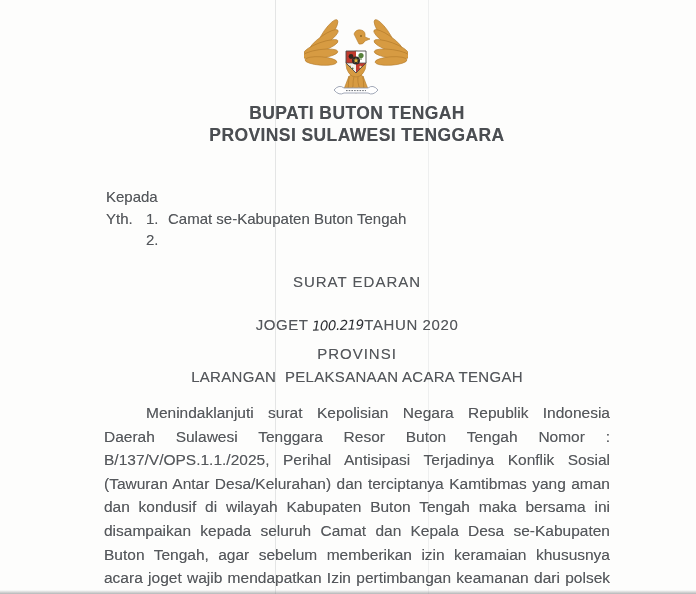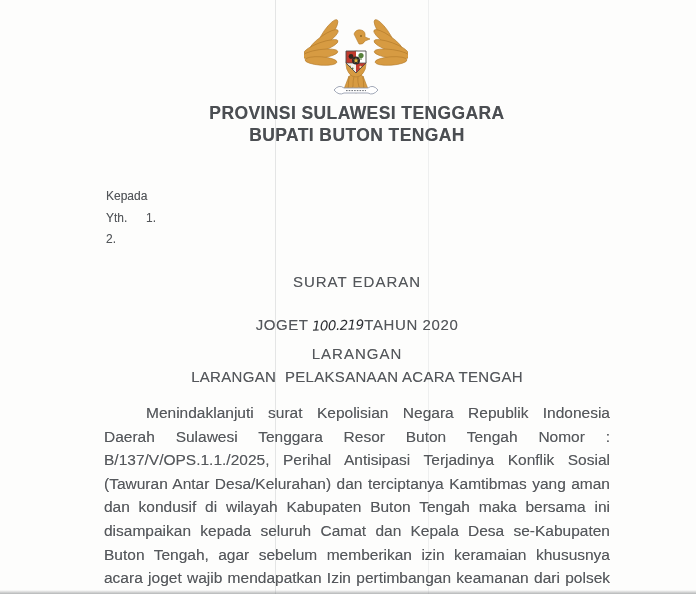--- a/index.html
+++ b/index.html
@@ -14,21 +14,21 @@
     background:linear-gradient(to bottom,rgba(150,152,155,0),rgba(120,123,126,.55));}
   .emblem{position:absolute;left:304px;top:13px;width:104px;height:86px;filter:blur(.2px);}
   .header{
     position:absolute;left:104px;top:103px;width:506px;text-align:center;
     font-weight:bold;font-size:17.5px;line-height:21.5px;letter-spacing:.4px;color:#4b4e52;
     text-shadow:0 0 .6px rgba(75,78,82,.55);
   }
   .recipient{
     position:absolute;left:106px;top:186px;
     display:grid;grid-template-columns:40px 22px auto;
-    font-size:12px;line-height:21.5px;color:#54575b;
+    font-size:15px;line-height:21.5px;color:#54575b;
     text-shadow:0 0 .5px rgba(84,87,91,.5);
   }
   .recipient .span-all{grid-column:1 / -1;}
   .titleblock{
     position:absolute;left:104px;top:272px;width:506px;text-align:center;
     font-size:15px;color:#54575b;text-shadow:0 0 .5px rgba(84,87,91,.5);
   }
   .titleblock .t-surat{line-height:19px;letter-spacing:1px;margin-bottom:24px;}
   .titleblock .t-nomor{line-height:19px;letter-spacing:.6px;margin-bottom:9px;}
   .titleblock .t-tentang{line-height:19px;letter-spacing:1px;margin-bottom:4px;}
@@ -109,34 +109,35 @@
       <polygon points="52,43.6 52.71,45.79 54.76,45.6 53.14,46.87 53.7,48.85 52,47.7 50.3,48.85 50.86,46.87 49.24,45.6 51.29,45.79" fill="#e5b93c"></polygon>
     </g>
 
     <g>
       <path d="M30,76 Q35,70 40,74 L64,74 Q69,70 74,76 Q69,82 64,79 L40,79 Q35,82 30,76 Z" fill="#ffffff" stroke="#8a93a6" stroke-width="0.8"></path>
       <line x1="42" y1="76.6" x2="62" y2="76.6" stroke="#6b6f76" stroke-width="1" stroke-dasharray="1.6,1.1"></line>
     </g>
   </svg>
 
   <div class="header">
+    <div>BUPATI BUTON TENGAH</div>
     <div>PROVINSI SULAWESI TENGGARA</div>
-    <div>BUPATI BUTON TENGAH</div>
   </div>
 
   <div class="recipient">
     <div class="span-all">Kepada</div>
     <div>Yth.</div>
     <div>1.</div>
+    <div>Camat se-Kabupaten Buton Tengah</div>
     <div></div>
     <div>2.</div>
   </div>
 
   <div class="titleblock">
     <div class="t-surat">SURAT EDARAN</div>
     <div class="t-nomor"><span>JOGET</span><span class="handwritten">100.219</span><span>TAHUN 2020</span></div>
-    <div class="t-tentang">LARANGAN</div>
+    <div class="t-tentang">PROVINSI</div>
     <div class="t-subject">LARANGAN  PELAKSANAAN ACARA TENGAH</div>
   </div>
 
   <div class="bodytext">Menindaklanjuti surat Kepolisian Negara Republik Indonesia Daerah Sulawesi Tenggara Resor Buton Tengah Nomor : B/137/V/OPS.1.1./2025, Perihal Antisipasi Terjadinya Konflik Sosial (Tawuran Antar Desa/Kelurahan) dan terciptanya Kamtibmas yang aman dan kondusif di wilayah Kabupaten Buton Tengah maka bersama ini disampaikan kepada seluruh Camat dan Kepala Desa se-Kabupaten Buton Tengah, agar sebelum memberikan izin keramaian khususnya acara joget wajib mendapatkan Izin pertimbangan keamanan dari polsek setempat.</div>
 
 </div>
 
 </body></html>

